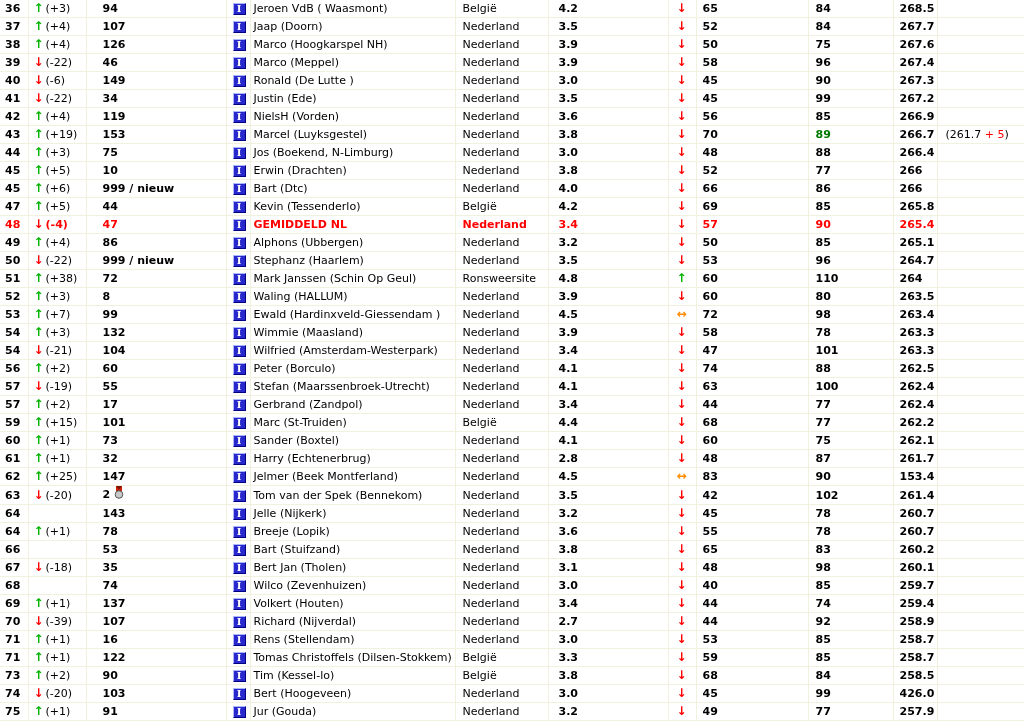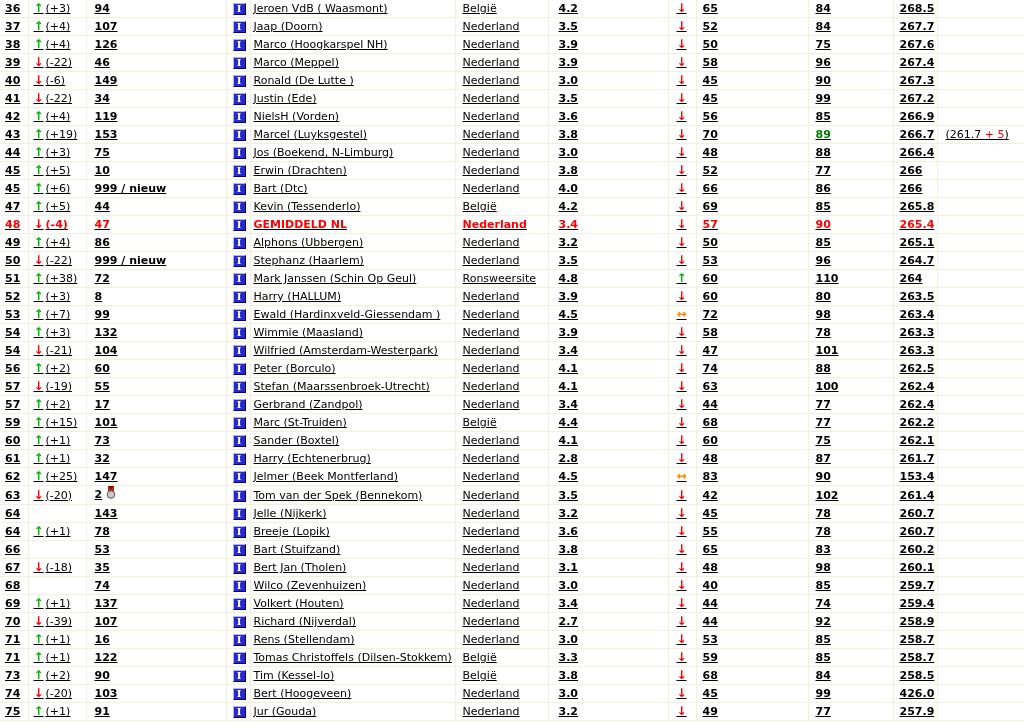--- a/index.html
+++ b/index.html
@@ -1,30 +1,30 @@
 <!DOCTYPE html>
 <html><head>
 <meta charset="utf-8">
 <style>
   html,body{margin:0;padding:0;}
   body{
     width:1024px;height:728px;background:#ffffff;overflow:hidden;
     font-family:"DejaVu Sans","Liberation Sans",sans-serif;
     font-size:11px;color:#000;
   }
-  table{border-collapse:collapse;table-layout:fixed;width:1024px;height:512px;text-decoration:underline;}
+  table{border-collapse:collapse;table-layout:fixed;width:1024px;height:512px;}
   td{
     border-right:1px solid #f2f0df;
     border-bottom:1px solid #f2f0df;
     padding:0;white-space:nowrap;overflow:hidden;vertical-align:middle;
     line-height:17px;
   }
   .c-rank{padding-left:5px;font-weight:bold;}
   .c-change{padding-left:5px;}
-  .c-num{padding-left:8px;font-weight:bold;}
+  .c-num{padding-left:16px;font-weight:bold;}
   .c-icon{padding-left:6px;}
   .c-name{padding-left:3px;}
   .c-country{padding-left:7px;}
   .c-v1{padding-left:10px;font-weight:bold;}
   .c-arr2{padding-left:8px;}
   .c-v2{padding-left:6px;font-weight:bold;margin-left:40px;}
   .c-v3{padding-left:7px;font-weight:bold;}
   .c-v4{padding-left:6px;font-weight:bold;}
   .c-note{padding-left:8px;}
   .arr{font-weight:bold;font-size:12px;}
@@ -287,21 +287,21 @@
     <td class="c-v2">60</td>
     <td class="c-v3">110</td>
     <td class="c-v4">264</td>
     <td class="c-note"><span></span><span class="note-red"></span><span></span></td>
   </tr>
       <tr>
     <td class="c-rank"><span>52</span></td>
     <td class="c-change"><span class="arr arr-up">↑</span><span class="chg">(+3)</span></td>
     <td class="c-num"><span>8</span></td>
     <td class="c-icon"><span class="picon">I</span></td>
-    <td class="c-name">Harry (HALLUM)</td>
+    <td class="c-name">Waling (HALLUM)</td>
     <td class="c-country">Nederland</td>
     <td class="c-v1">3.9</td>
     <td class="c-arr2"><span class="arr arr-down">↓</span></td>
     <td class="c-v2">60</td>
     <td class="c-v3">80</td>
     <td class="c-v4">263.5</td>
     <td class="c-note"><span></span><span class="note-red"></span><span></span></td>
   </tr>
       <tr>
     <td class="c-rank"><span>53</span></td>

